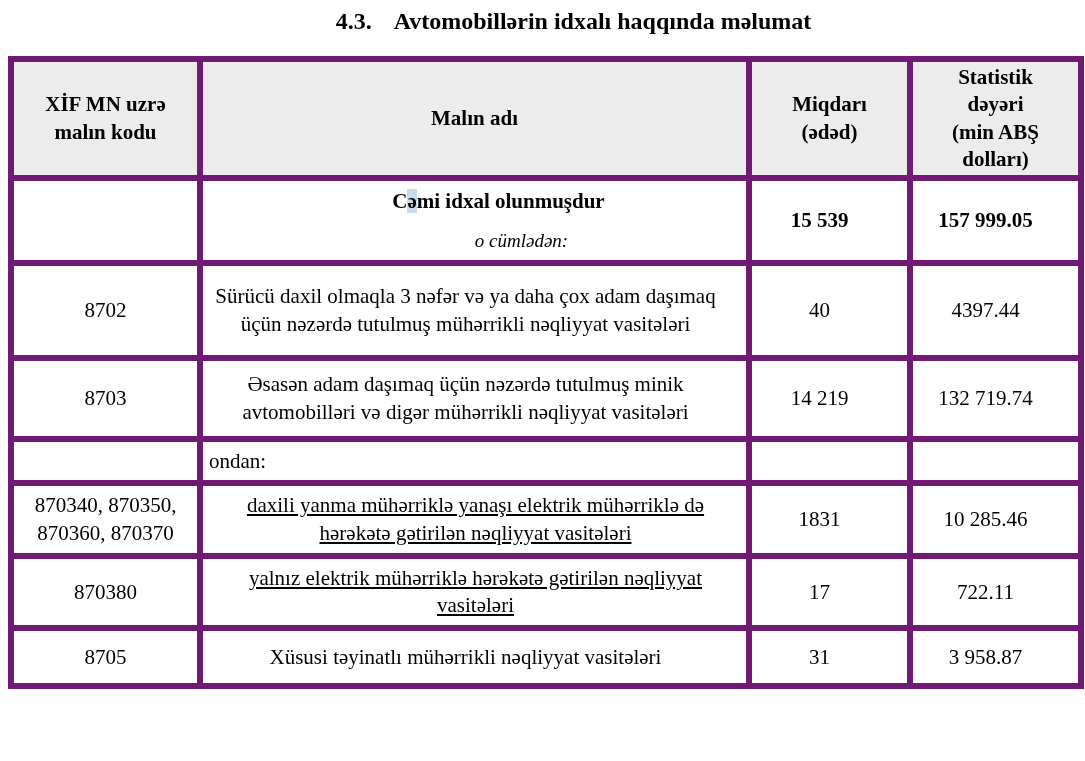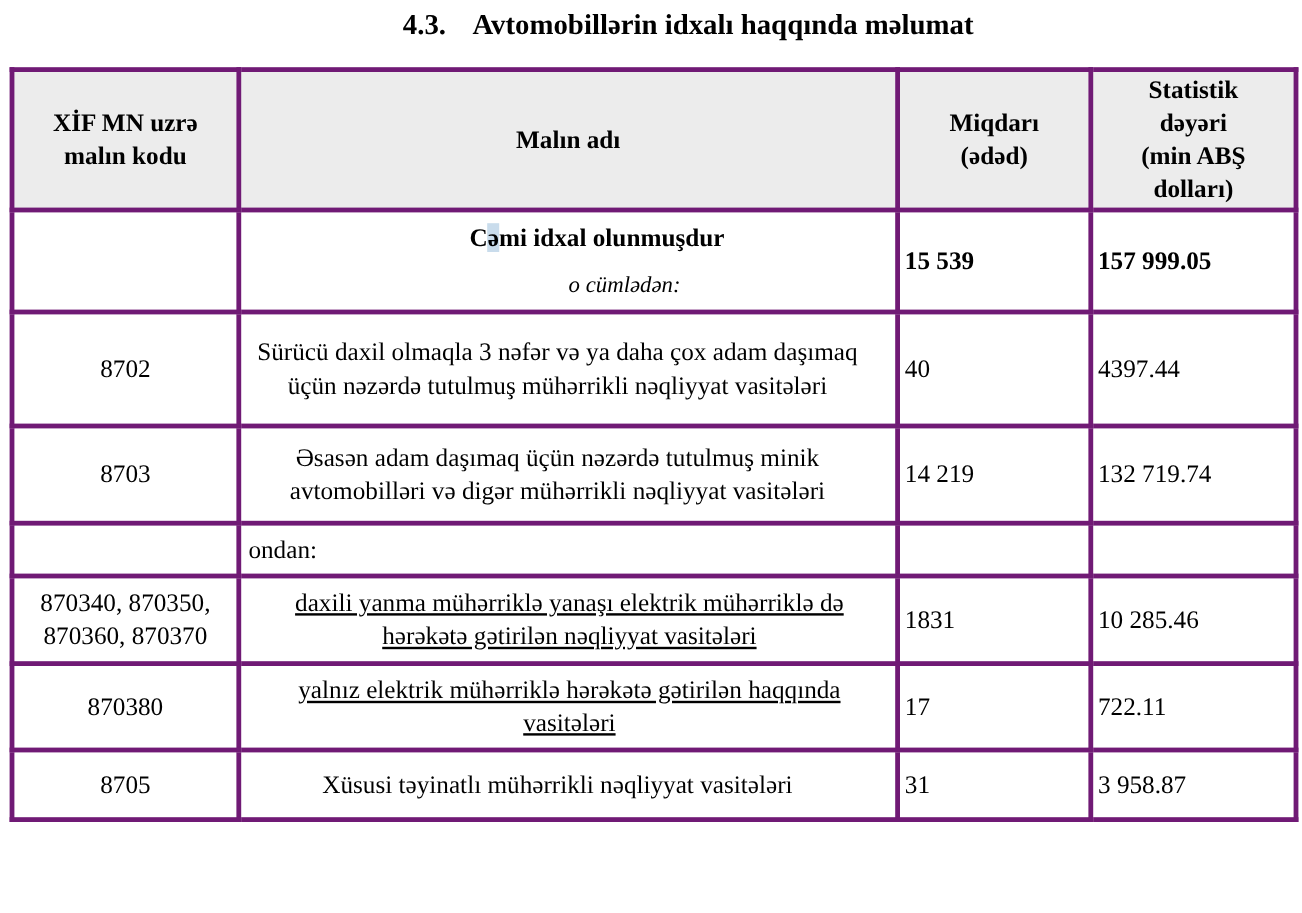--- a/index.html
+++ b/index.html
@@ -23,21 +23,21 @@
     text-align: center;
   }
   table.report {
     border-collapse: collapse;
     table-layout: fixed;
     width: 1070px;
     margin: 19px 0 0 8px;
     border: 3px solid #000;
   }
   td, th {
-    border: 4px solid #701a75;
+    border: 6px solid #701a75;
     vertical-align: middle;
     font-size: 21px;
     line-height: 1.3;
     padding: 0;
     overflow: hidden;
   }
   th {
     font-weight: bold;
     text-align: center;
     padding: 2px 4px;
@@ -48,21 +48,21 @@
   tr.r8703  { height: 81px; }
   tr.rondan { height: 44px; }
   tr.r87034 { height: 73px; }
   tr.r87038 { height: 72px; }
   tr.r8704  { height: 64px; }
   tr.r8705  { height: 58px; }
   .code-cell { text-align: center; padding: 2px 6px; }
   .name-cell { text-align: center; padding: 2px 28px 2px 10px; }
   .name-cell.indent { padding-left: 30px; text-decoration: underline; }
   .name-cell.center { text-align: left; padding: 2px 6px; }
-  .num-cell  { text-align: left; padding: 2px 24px 2px 4px; }
+  .num-cell  { text-align: center; padding: 2px 24px 2px 4px; }
   .total-name { font-weight: bold; padding-left: 66px; }
   .total-sub  { font-style: italic; font-weight: normal; font-size: 19px; padding-left: 112px; margin-top: 14px; }
   .total-num  { font-weight: bold; }
   .hl { background: #c9dcec; }
 </style>
 </head>
 <body>
 
 <div class="title-wrap">
   <span>4.3.</span>
@@ -131,21 +131,21 @@
 
   <tr class="r87034">
     <td class="code-cell">870340, 870350, 870360, 870370</td>
     <td class="name-cell indent">daxili yanma mühərriklə yanaşı elektrik mühərriklə də hərəkətə gətirilən nəqliyyat vasitələri</td>
     <td class="num-cell">1831</td>
     <td class="num-cell">10 285.46</td>
   </tr>
 
   <tr class="r87038">
     <td class="code-cell">870380</td>
-    <td class="name-cell indent">yalnız elektrik mühərriklə hərəkətə gətirilən haqqında vasitələri</td>
+    <td class="name-cell indent">yalnız elektrik mühərriklə hərəkətə gətirilən nəqliyyat vasitələri</td>
     <td class="num-cell">17</td>
     <td class="num-cell">722.11</td>
   </tr>
 
 
   <tr class="r8705">
     <td class="code-cell">8705</td>
     <td class="name-cell">Xüsusi təyinatlı mühərrikli nəqliyyat vasitələri</td>
     <td class="num-cell">31</td>
     <td class="num-cell">3 958.87</td>

